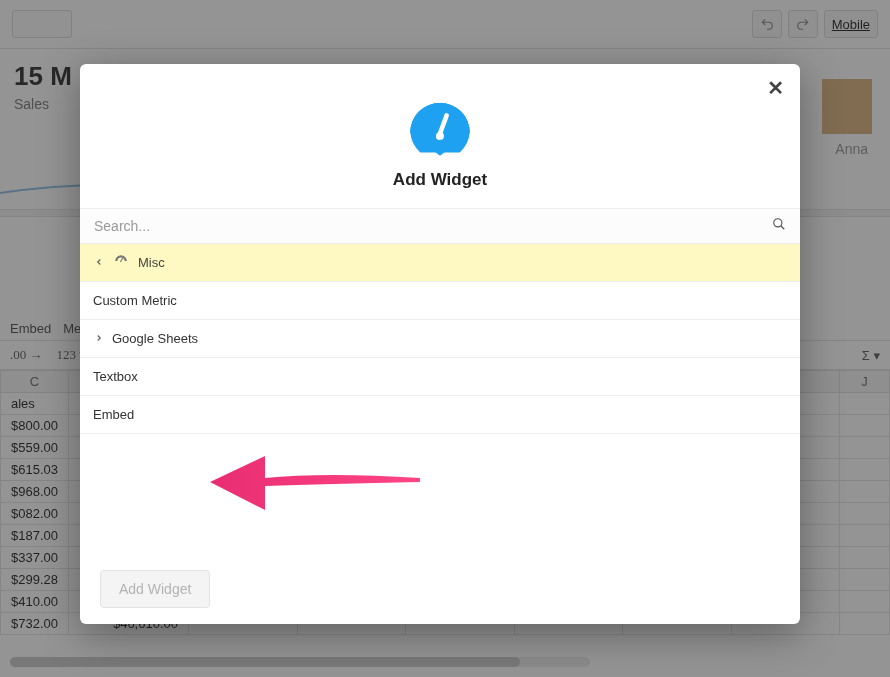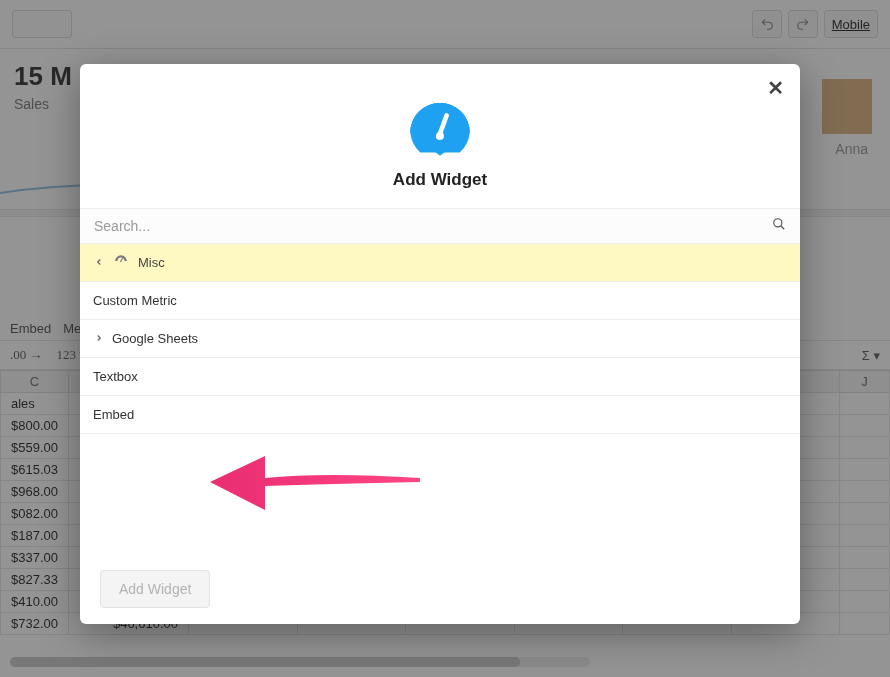--- a/index.html
+++ b/index.html
@@ -260,21 +260,21 @@
           <td></td>
           <td></td>
           <td></td>
           <td></td>
           <td></td>
           <td></td>
           <td></td>
           <td></td>
         </tr>
     <tr>
-          <td>$827.33</td>
+          <td>$299.28</td>
           <td></td>
           <td></td>
           <td></td>
           <td></td>
           <td></td>
           <td></td>
           <td></td>
           <td></td>
         </tr>
     <tr>

